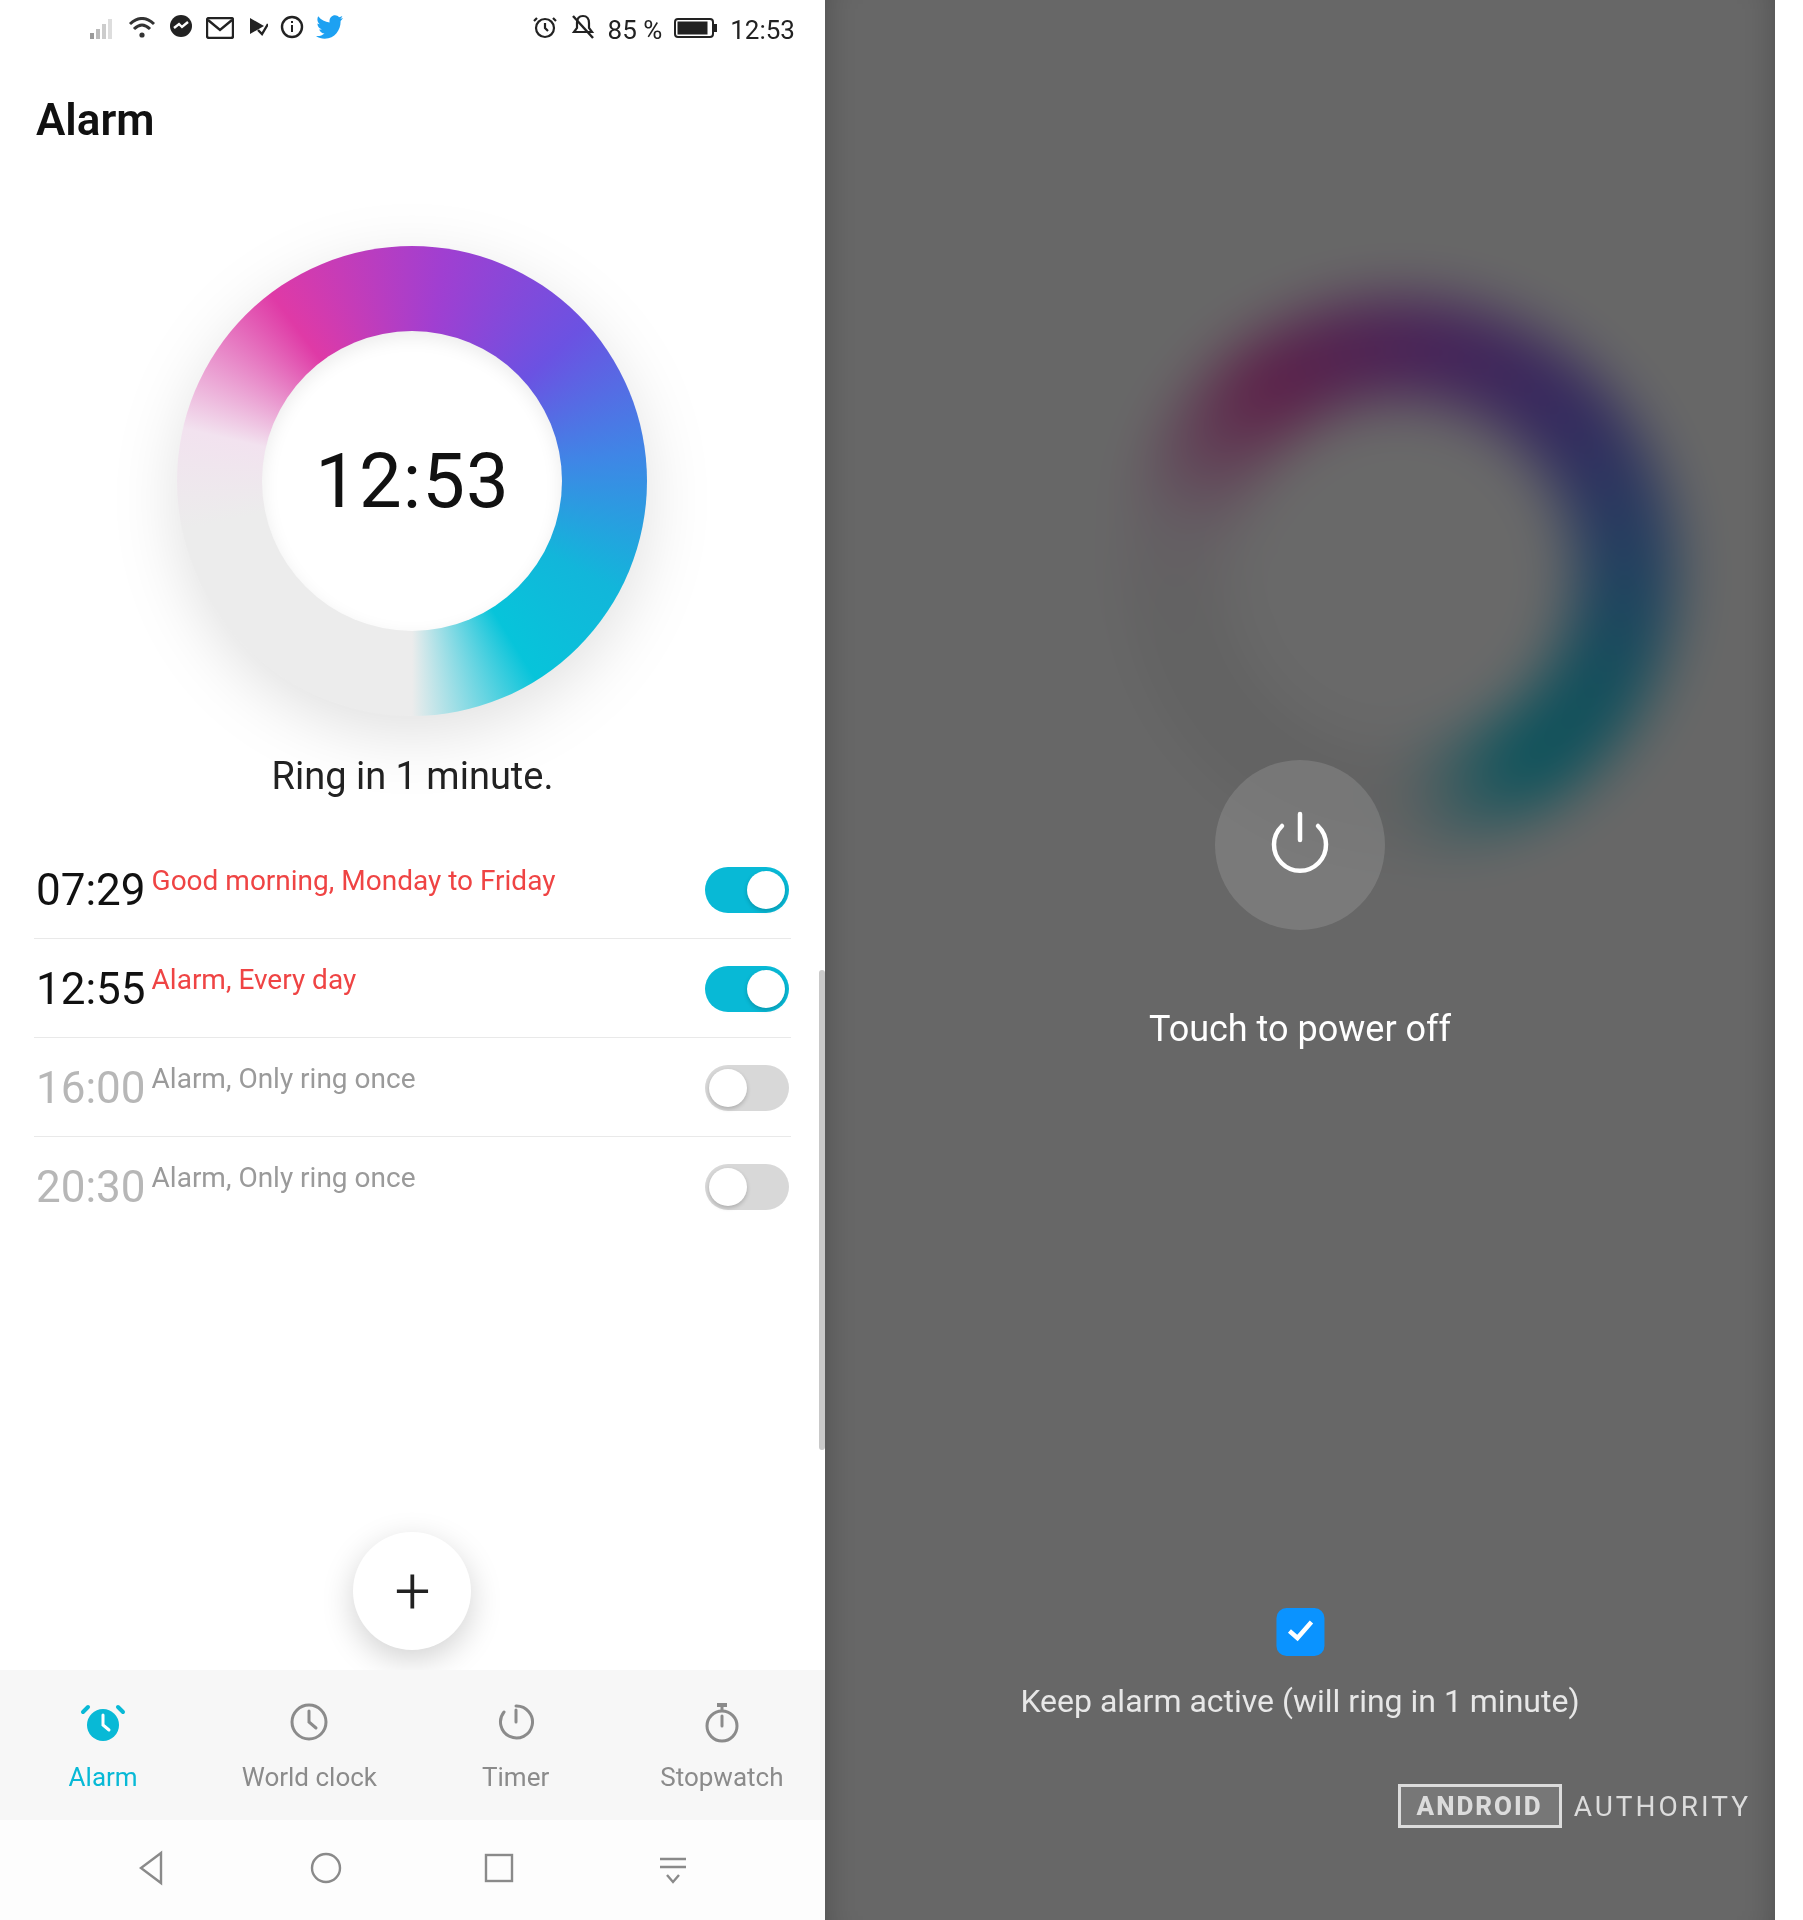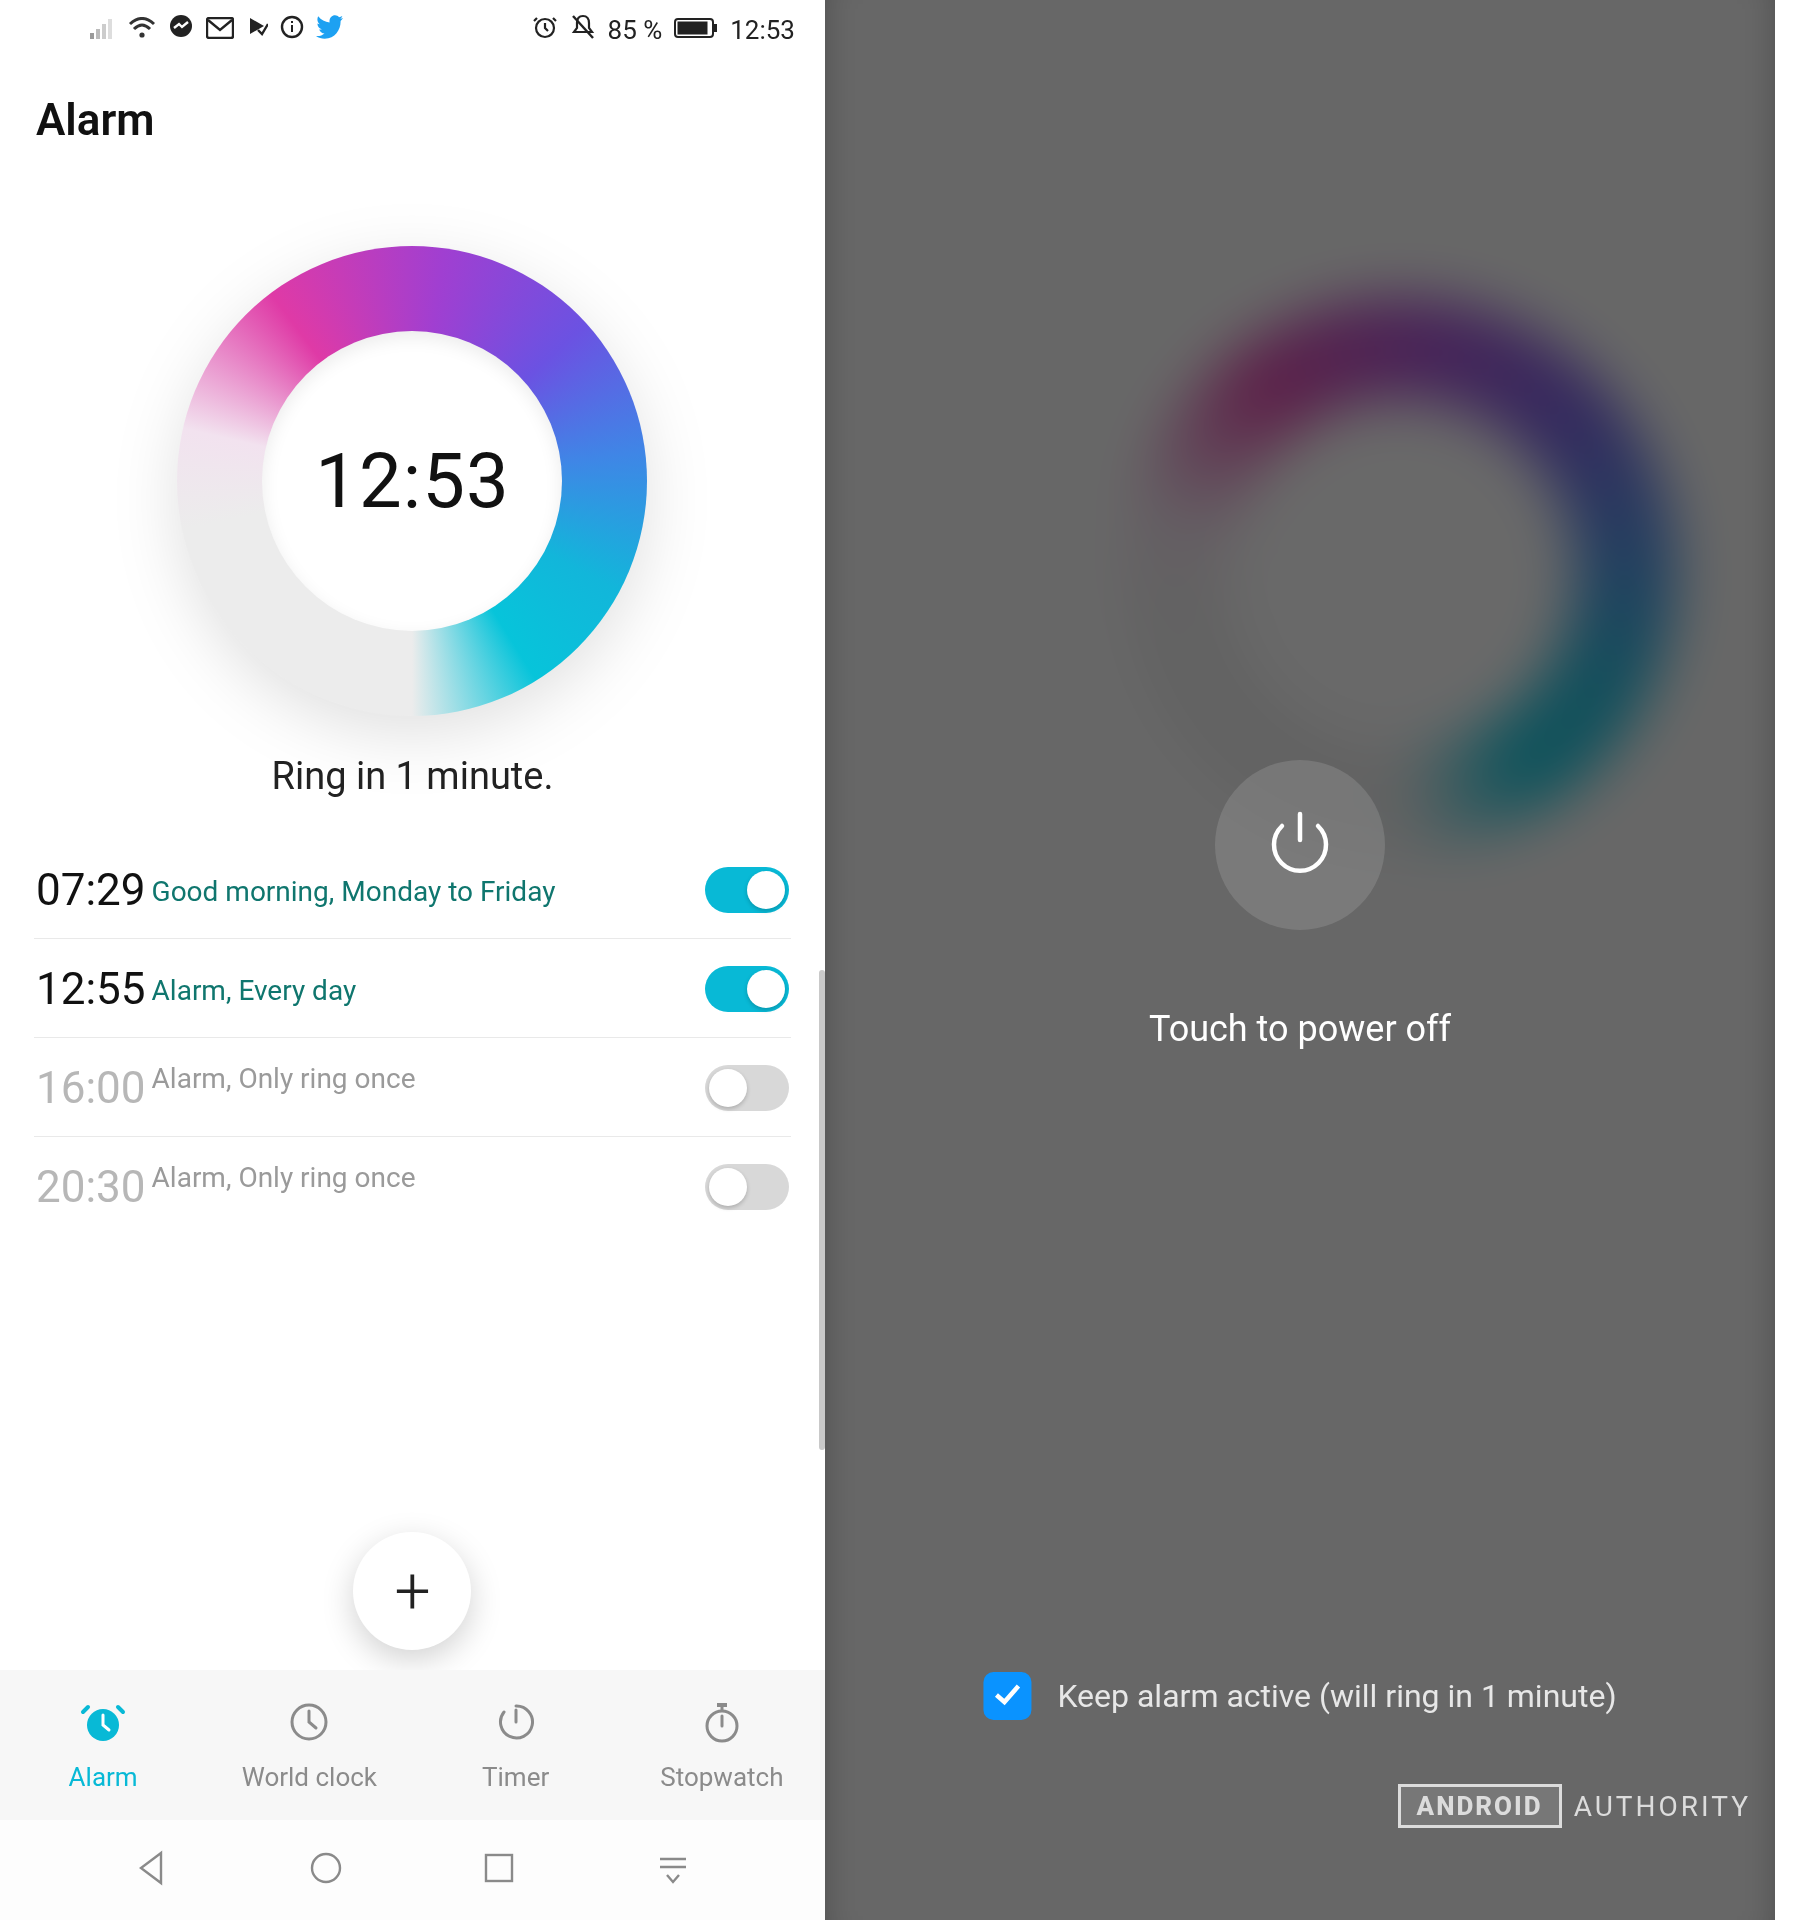--- a/index.html
+++ b/index.html
@@ -47,21 +47,21 @@
   .alarm-list { position: relative; padding: 0 34px; }
   .alarm-row {
     display: flex; justify-content: space-between; align-items: center;
     padding: 24px 2px 22px 2px; border-bottom: 1px solid #e9e9e9;
   }
   .alarm-row:last-child { border-bottom: none; }
   .alarm-texts { display: flex; flex-direction: row; gap: 6px; }
   .alarm-time { font-size: 44px; color: #111; font-weight: 400; }
   .alarm-time.off { color: #b7b7b7; }
   .alarm-sub { font-size: 28px; color: #9a9a9a; }
-  .alarm-sub-on { color: #0f766e; margin-top: 11px; }
+  .alarm-sub-on { color: #ef4444; }
 
   .toggle { position: relative; width: 84px; height: 46px; border-radius: 46px; background: #d8d8d8; }
   .toggle::after { content: ""; position: absolute; top: 4px; left: 4px; width: 38px; height: 38px; border-radius: 50%; background: #fff; box-shadow: 0 2px 4px rgba(0,0,0,0.2); transition: none; }
   .toggle.on { background: #08b9d6; }
   .toggle.on::after { left: 42px; }
 
   .scroll-indicator { position: absolute; right: 0; top: 970px; width: 6px; height: 480px; background: #c9c9c9; border-radius: 3px; }
 
   
   .fab {
@@ -103,21 +103,21 @@
 
   .power-btn {
     position: absolute; left: 50%; top: 44%; transform: translate(-50%,-50%);
     width: 170px; height: 170px; border-radius: 50%;
     background: rgba(255,255,255,0.13);
     display: flex; align-items: center; justify-content: center;
   }
   .power-btn svg { width: 78px; height: 78px; stroke: #ffffff; fill: none; stroke-width: 4.5; }
   .power-label { position: absolute; left: 50%; top: 52.5%; transform: translateX(-50%); color: #fff; font-size: 36px; font-weight: 400; }
 
-  .keep-row { position: absolute; left: 50%; bottom: 200px; transform: translateX(-50%); display: flex; align-items: center; gap: 26px; white-space: nowrap; }
+  .keep-row { position: absolute; left: 50%; bottom: 200px; transform: translateX(-50%); display: flex; align-items: center; gap: 26px; white-space: nowrap; flex-direction: column; }
   .checkbox { width: 48px; height: 48px; border-radius: 10px; background: #0a93ff; display: flex; align-items: center; justify-content: center; }
   .checkbox svg { width: 32px; height: 32px; stroke: #fff; stroke-width: 4.5; fill: none; }
   .keep-label { color: #e7e7e7; font-size: 32px; }
 
   .watermark { position: absolute; right: 24px; bottom: 92px; display: flex; align-items: center; gap: 12px; }
   .wm-box { border: 3px solid #dcdcdc; color: #dcdcdc; font-weight: 800; letter-spacing: 2px; font-size: 26px; padding: 4px 16px; background: rgba(150,150,150,0.35); }
   .wm-txt { color: #dcdcdc; font-weight: 400; letter-spacing: 3px; font-size: 28px; }
 </style>
 </head>
 <body>

